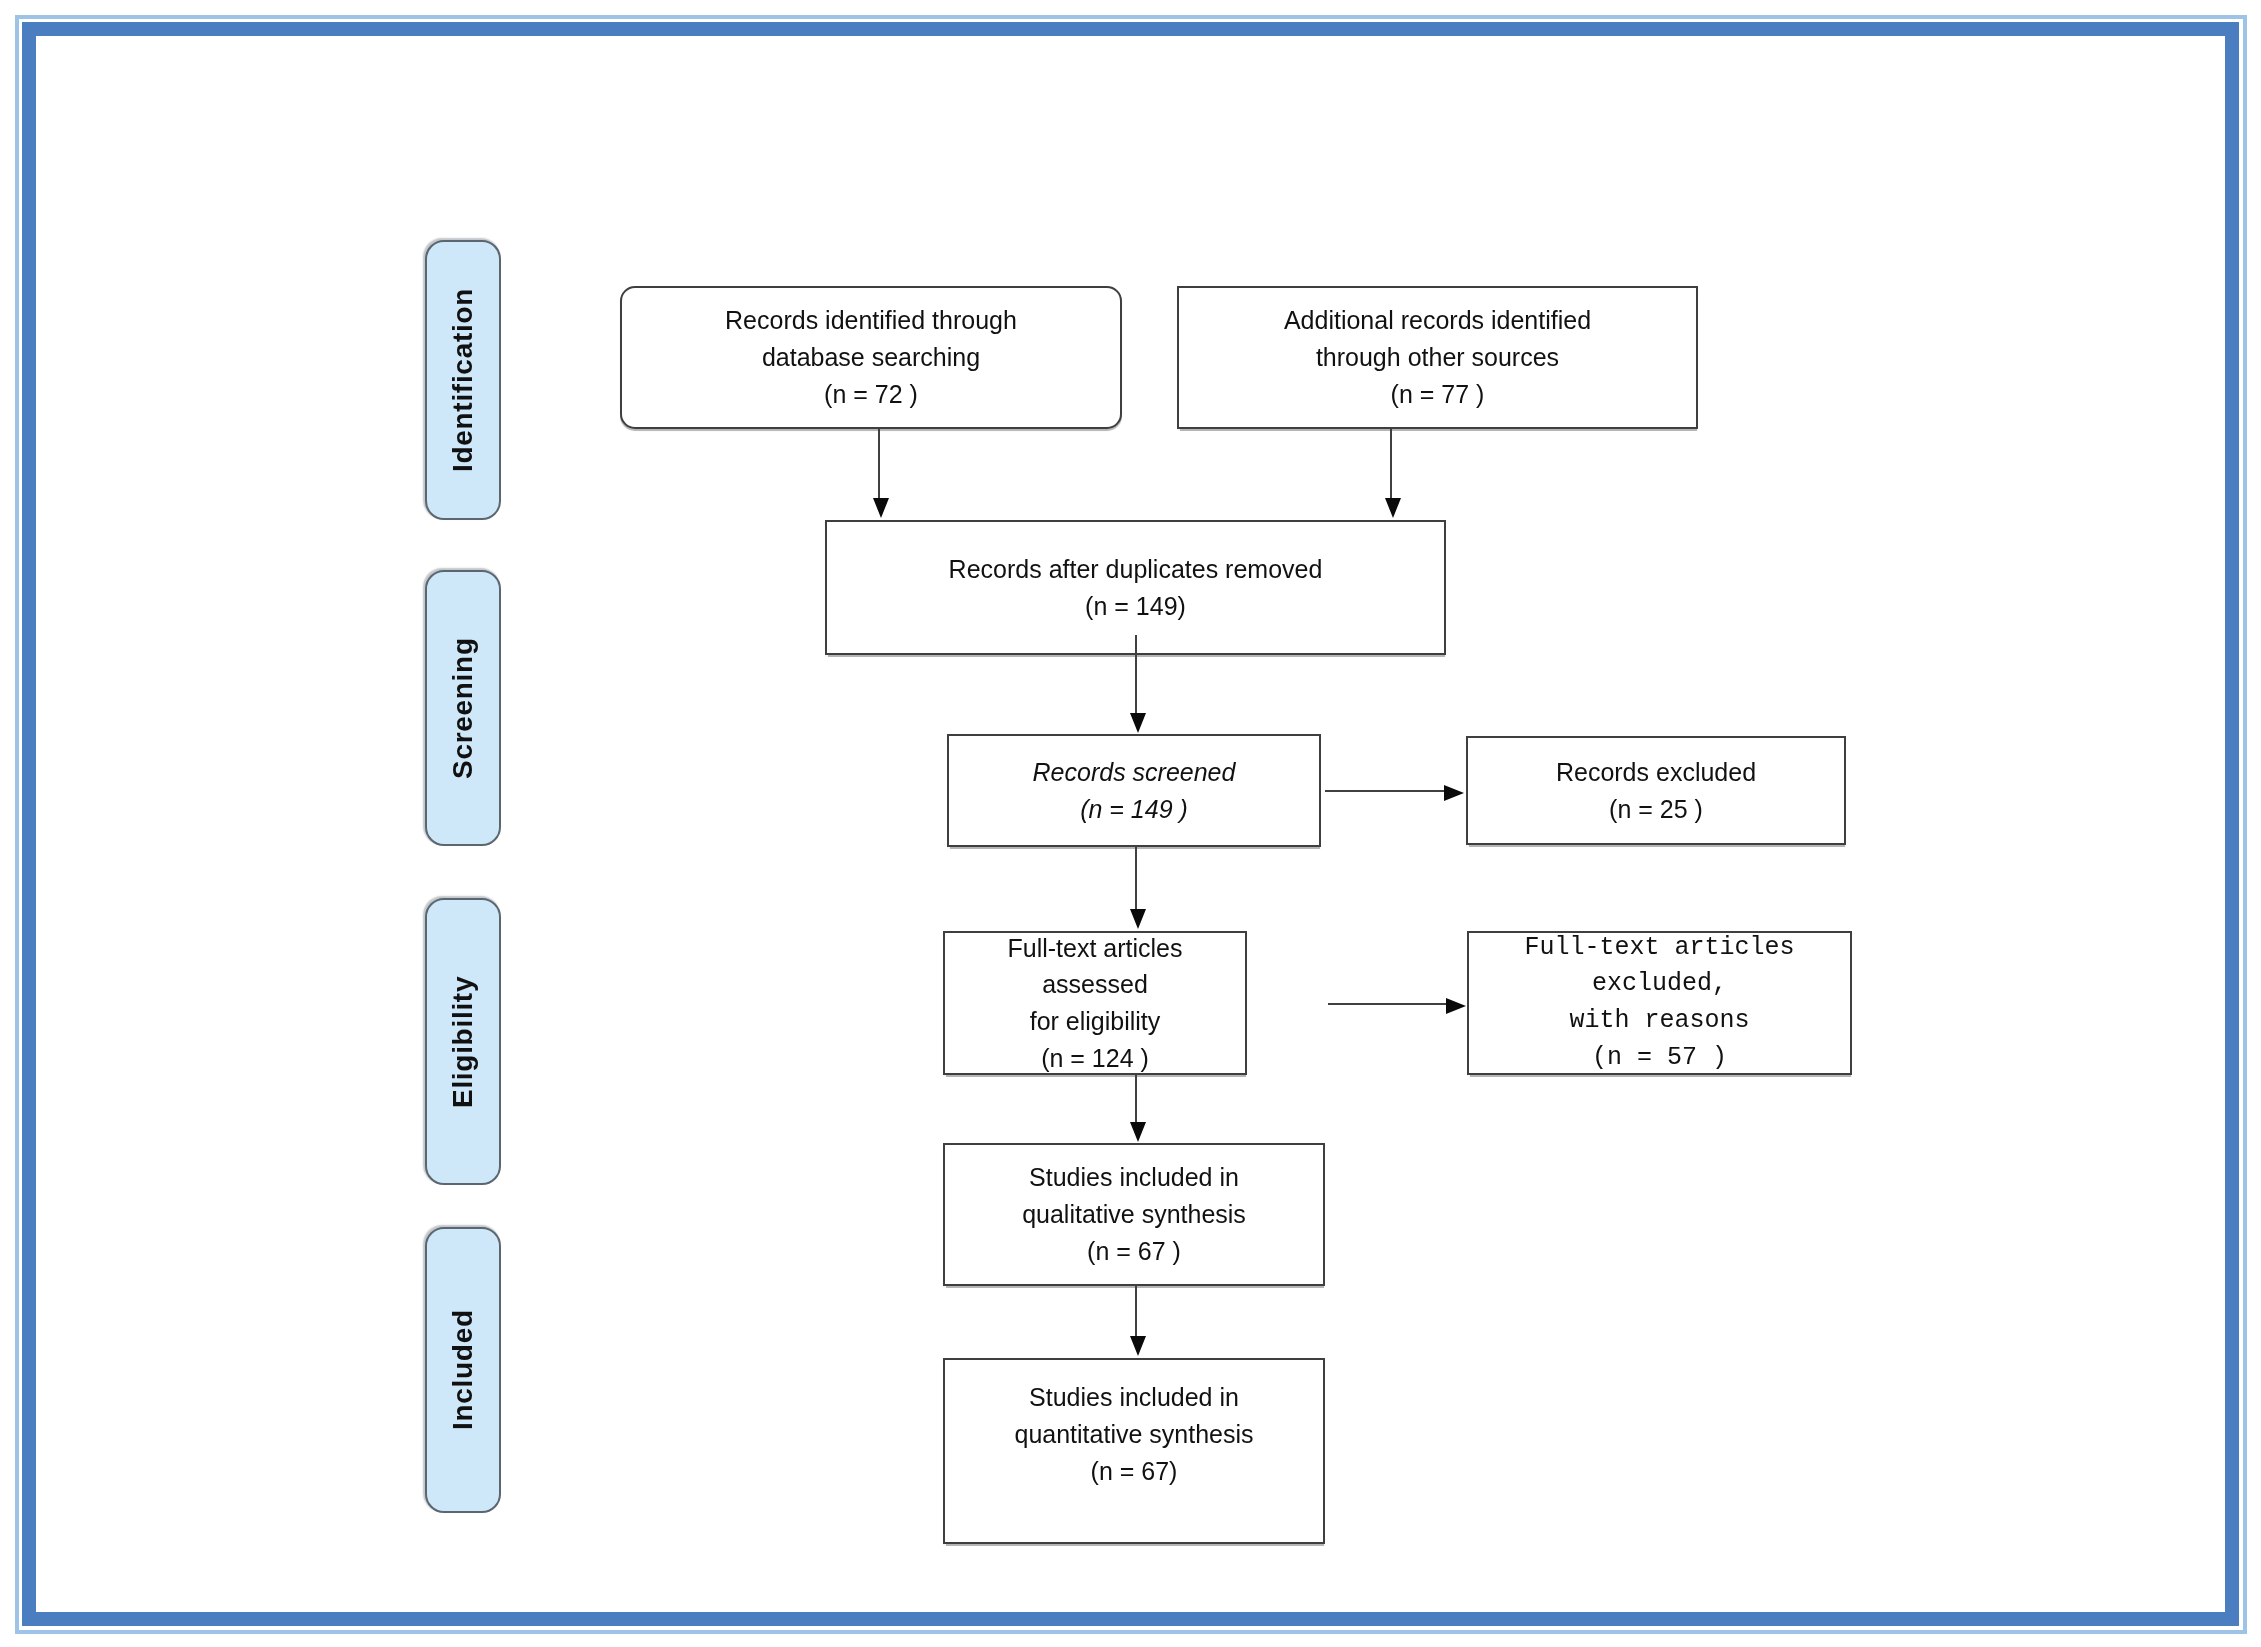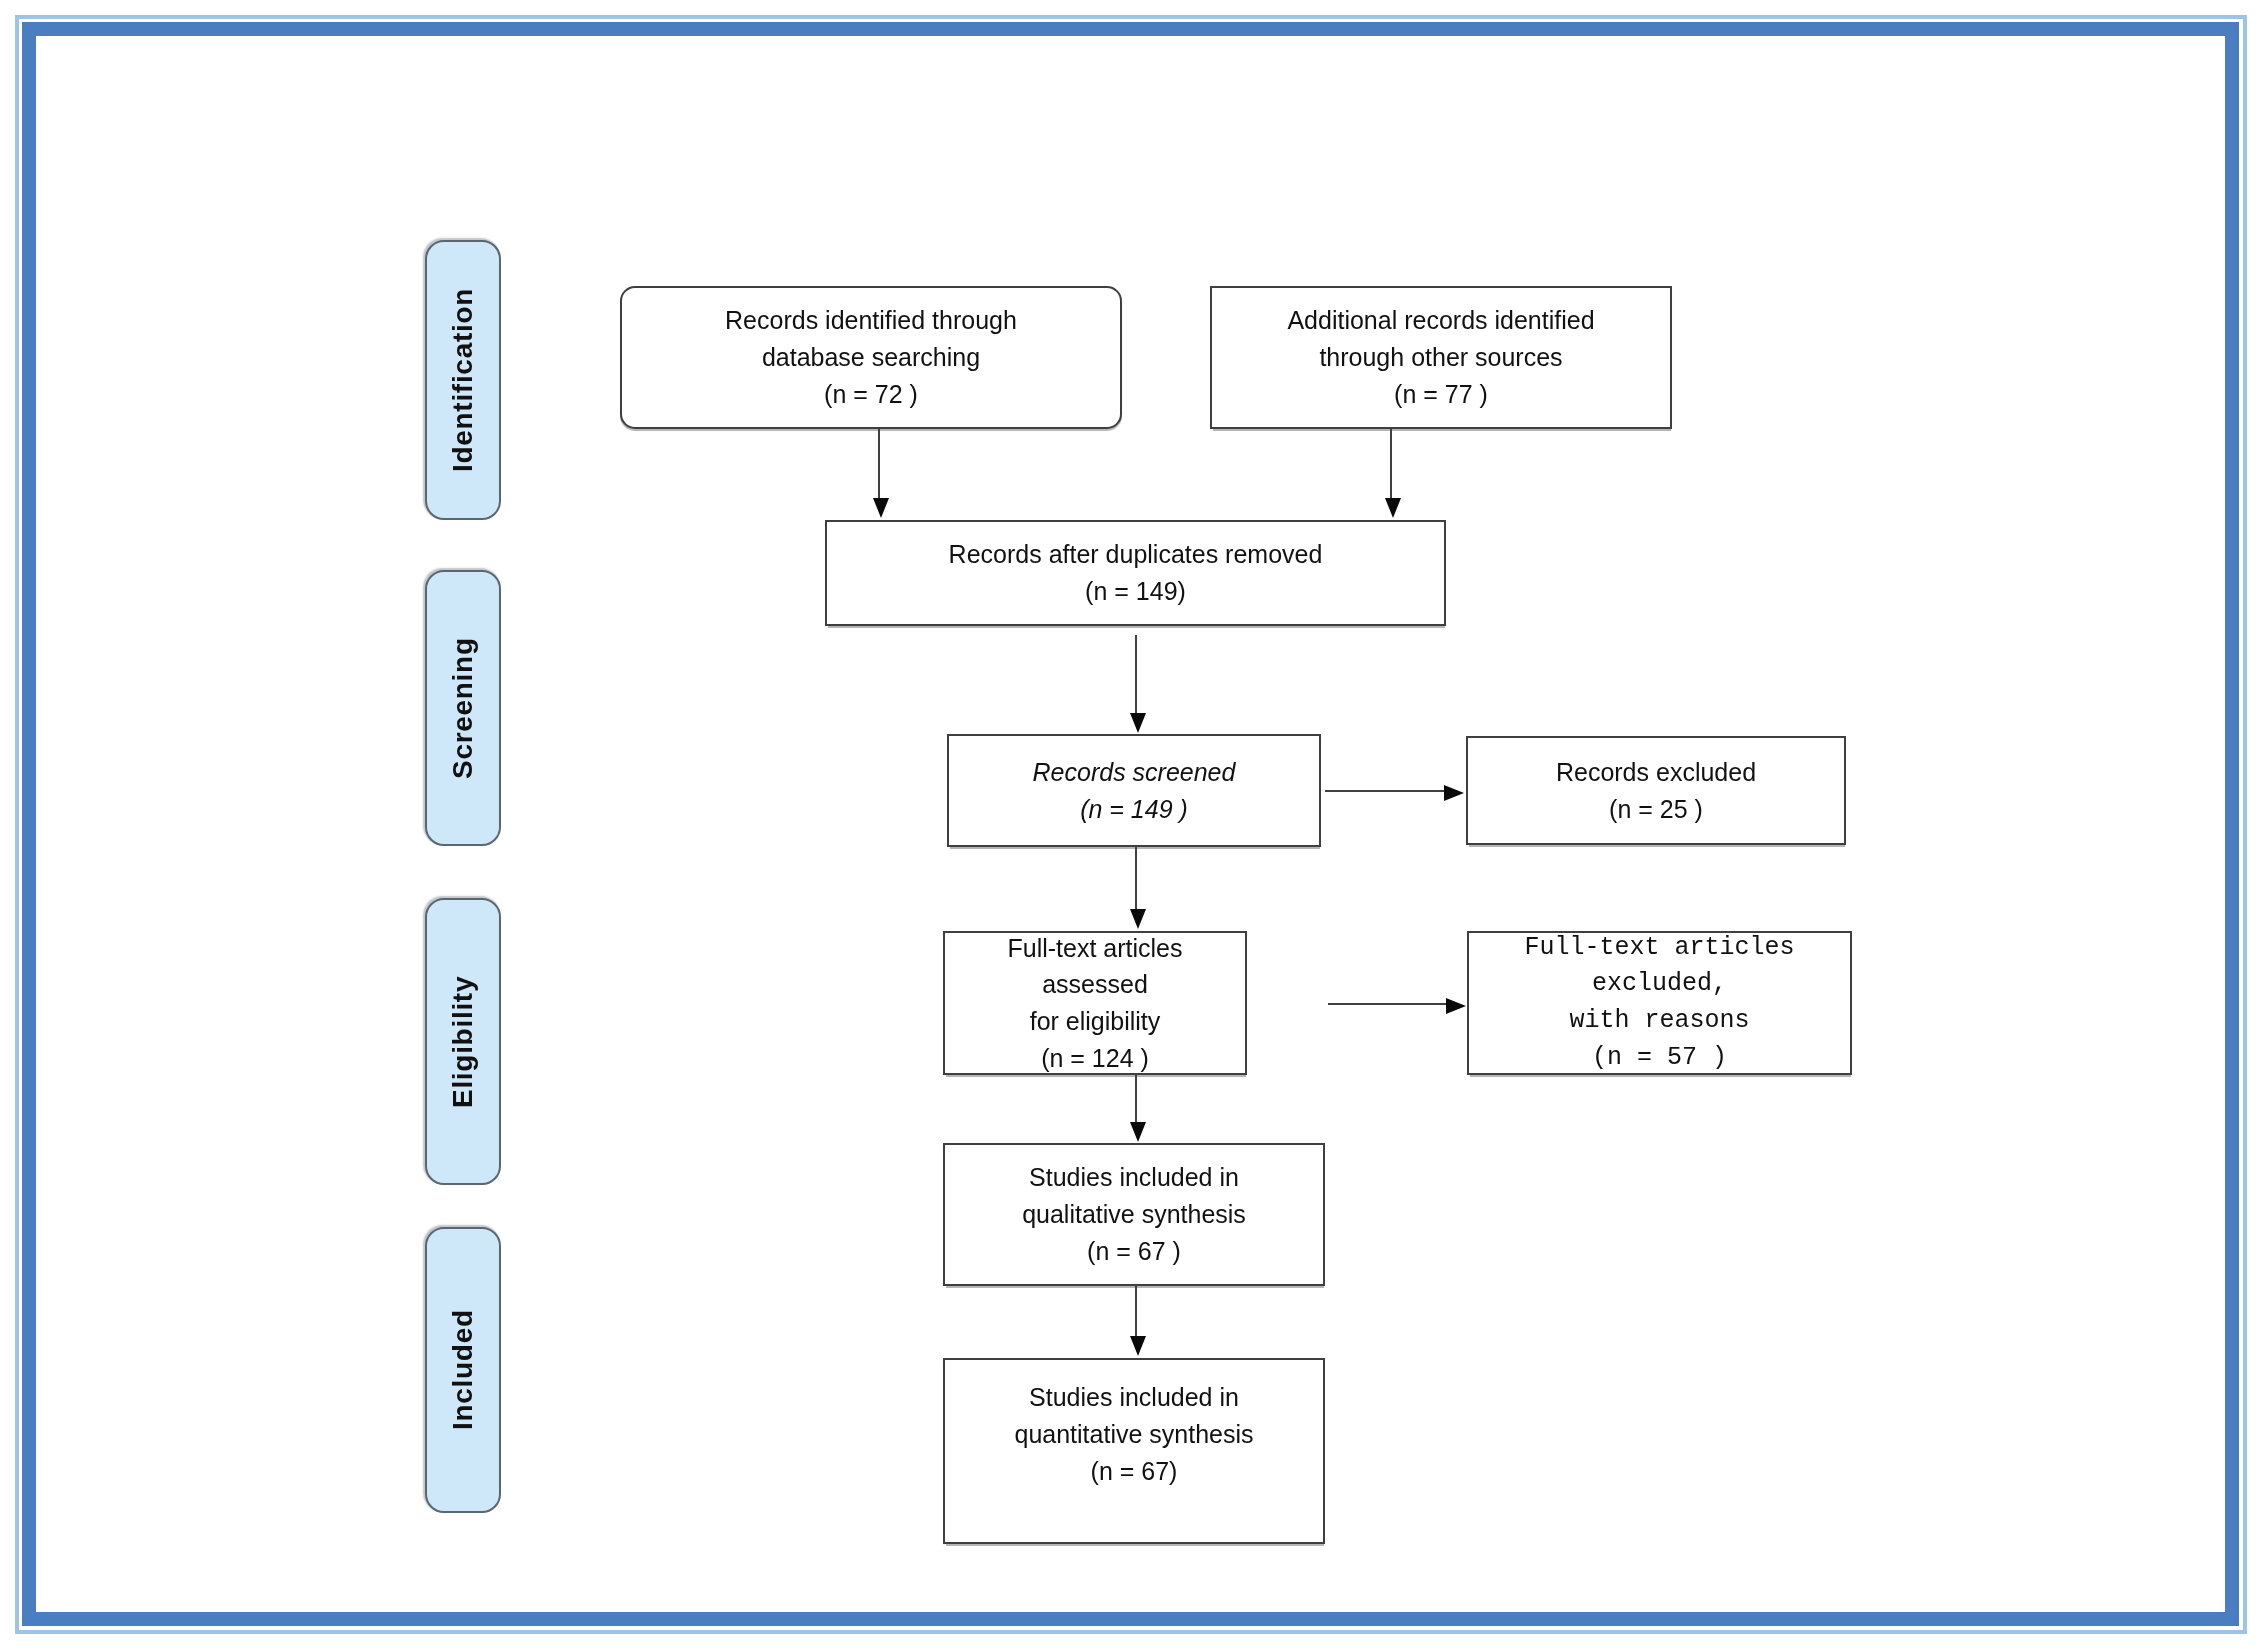--- a/index.html
+++ b/index.html
@@ -63,22 +63,22 @@
     align-items: center;
     justify-content: center;
     text-align: center;
     white-space: pre-line;
     font-size: 25px;
     line-height: 1.47;
     padding: 0 10.2px;
     box-sizing: border-box;
   }
   .box-identified        { left: 620px;  top: 286px;  width: 502px; height: 143px; border-radius: 15px; }
-  .box-additional        { left: 1177px; top: 286px;  width: 462px; height: 143px; margin-left: 33px; }
-  .box-deduplicated      { left: 825px; top: 520px;  width: 621px; height: 106px; }
+  .box-additional        { left: 1177px; top: 286px;  width: 521px; height: 143px; }
+  .box-deduplicated      { left: 825px; top: 520px;  width: 621px; height: 135px; }
   .box-screened          { left: 947px; top: 734px; width: 374px; height: 113px; font-style: italic; }
   .box-excluded          { left: 1466px; top: 736px; width: 380px; height: 109px; }
   .box-fulltext-assessed { left: 943px; top: 931px; width: 304px; height: 144px; }
   .box-fulltext-excluded { left: 1467px; top: 931px; width: 385px; height: 144px; font-family: Liberation Mono, monospace; }
   .box-qualitative       { left: 943px; top: 1143px; width: 382px; height: 143px; }
   .box-quantitative      { left: 943px; top: 1358px; width: 382px; height: 186px;
                            align-items: flex-start; padding-top: 19px; }
 
   
   .varrow {

